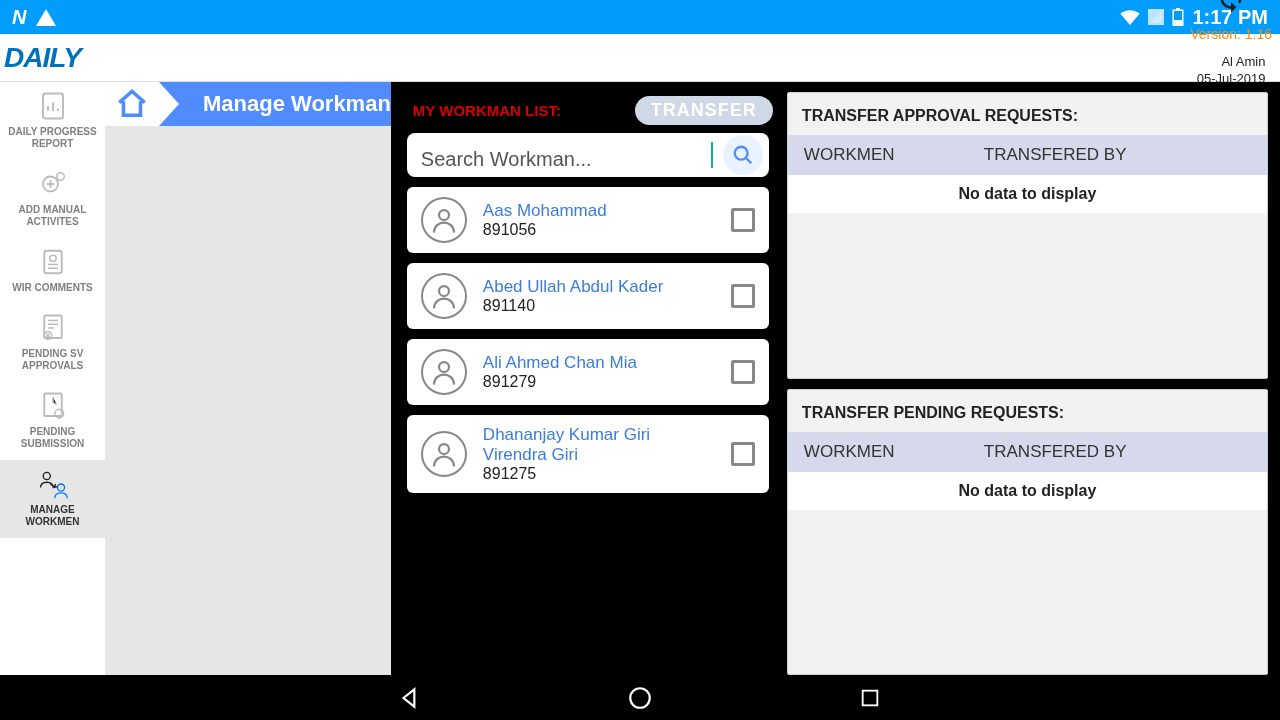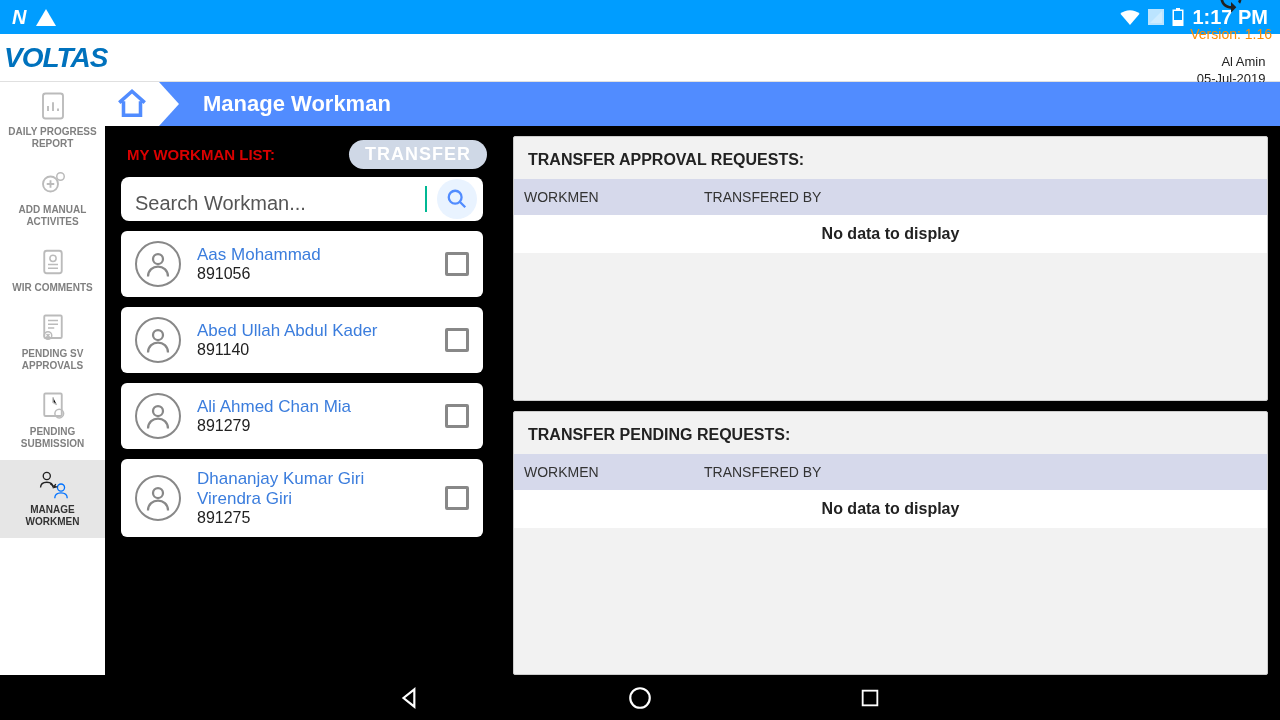--- a/index.html
+++ b/index.html
@@ -22,21 +22,21 @@
 
   
   .main { display: flex; height: 593px; background: #e6e6e6; }
   .sidebar { width: 105px; background: #fff; display: flex; flex-direction: column; }
   .side-item { display: flex; flex-direction: column; align-items: center; justify-content: center; padding: 8px 4px 10px 4px; cursor: pointer; text-align: center; color: #808080; }
   .side-item.active { background: #e6e6e6; color: #333; }
   .side-icon { width: 32px; height: 32px; margin-bottom: 4px; display:flex; align-items:center; justify-content:center; }
   .side-label { font-size: 10px; font-weight: 600; line-height: 1.2; color: #808080; }
   .side-item.active .side-label { color: #333; }
 
-  .content { flex: 1; display: flex; flex-direction: column; }
+  .content { flex: 1; display: flex; }
   .content-header { height: 44px; background: #518cff; display: flex; align-items: center; position: relative; }
   .home-arrow { width: 54px; height: 44px; background: #fff; display: flex; align-items: center; justify-content: center; position: relative; }
   .home-arrow::after { content: ''; position: absolute; right: -20px; top: 0; width: 0; height: 0; border-top: 22px solid transparent; border-bottom: 22px solid transparent; border-left: 20px solid #fff; }
   .page-title { color: #fff; font-size: 22px; font-weight: 600; margin-left: 44px; }
 
   .panels { flex: 1; display: flex; gap: 14px; padding: 10px 12px 0 12px; overflow: hidden; background: #000000; }
   .panel-left { width: 370px; display: flex; flex-direction: column; }
   .panel-right { flex: 1; display: flex; flex-direction: column; gap: 10px; overflow: hidden; }
 
   .list-header-row { display: flex; align-items: center; gap: 10px; padding: 4px 0 8px 10px; }
@@ -50,23 +50,23 @@
   .search-btn { width: 40px; height: 40px; border-radius: 50%; background: #e9f3ff; display: flex; align-items: center; justify-content: center; cursor: pointer; }
 
   .workman-list { flex: 1; overflow-y: auto; display: flex; flex-direction: column; gap: 10px; padding: 0 4px 10px 4px; }
   .workman-card { background: #fff; border-radius: 6px; box-shadow: 0 1px 3px rgba(0,0,0,0.12); display: flex; align-items: center; padding: 10px 14px; gap: 16px; }
   .avatar { width: 46px; height: 46px; border-radius: 50%; border: 2px solid #888; display: flex; align-items: center; justify-content: center; flex-shrink: 0; }
   .workman-info { flex: 1; display: flex; flex-direction: column; }
   .workman-name { color: #3b7ddd; font-size: 17px; }
   .workman-id { color: #222; font-size: 16px; }
   .checkbox { width: 24px; height: 24px; border: 3px solid #888; border-radius: 2px; cursor: pointer; }
 
-  .request-panel { background: #f2f2f2; border: 1px solid #ccc; border-radius: 2px; flex: 1; display: flex; flex-direction: column; overflow: hidden; margin-left: 12px; }
+  .request-panel { background: #f2f2f2; border: 1px solid #ccc; border-radius: 2px; flex: 1; display: flex; flex-direction: column; overflow: hidden; }
   .request-title { font-size: 16px; font-weight: 700; color: #222; padding: 14px 14px 10px 14px; }
-  .table-header { display: flex; background: #d6d9eb; padding: 10px 10px; font-size: 14px; color: #333; font-weight: 500;}
+  .table-header { display: flex; background: #d6d9eb; padding: 10px 16px; font-size: 17px; color: #333; font-weight: 500;}
   .col-workmen { width: 180px; }
   .col-transby { flex: 1; }
   .no-data { background: #fff; text-align: center; padding: 10px 0; font-size: 16px; font-weight: 600; color: #222; }
 
   
   .navbar { height: 45px; background: #000; display: flex; align-items: center; justify-content: center; gap: 200px; }
   .nav-btn { width: 30px; height: 30px; display: flex; align-items: center; justify-content: center; cursor: pointer; }
 
   svg { display: block; }
 </style>
@@ -89,21 +89,21 @@
     <svg width="12" height="18" viewBox="0 0 12 18">
         <rect fill="#fff" x="4" y="0" width="4" height="2"></rect>
         <rect fill="#fff" x="1" y="2" width="10" height="16" stroke="#fff"></rect>
         <rect fill="#009dff" x="2" y="3" width="8" height="9"></rect>
       </svg>
     <span class="time">1:17 PM</span>
   </div>
 </div>
 
 <div class="app-header">
-  <div class="logo">VOLTAS</div>
+  <div class="logo">DAILY</div>
   <div class="header-right">
     <svg width="32" height="32" viewBox="0 0 24 24">
         <path fill="#222" d="M12 4V1L8 5l4 4V6c3.3 0 6 2.7 6 6 0 1-.3 2-.7 2.8l1.5 1.5C19.5 15 20 13.6 20 12c0-4.4-3.6-8-8-8zm0 14c-3.3 0-6-2.7-6-6 0-1 .3-2 .7-2.8L5.2 7.7C4.5 9 4 10.4 4 12c0 4.4 3.6 8 8 8v3l4-4-4-4v3z"></path>
       </svg>
     <span class="version">Version: 1.16</span>
     <div class="user-block">
       <span>Al Amin</span>
       <span>05-Jul-2019</span>
     </div>
     <svg width="34" height="34" viewBox="0 0 24 24">

